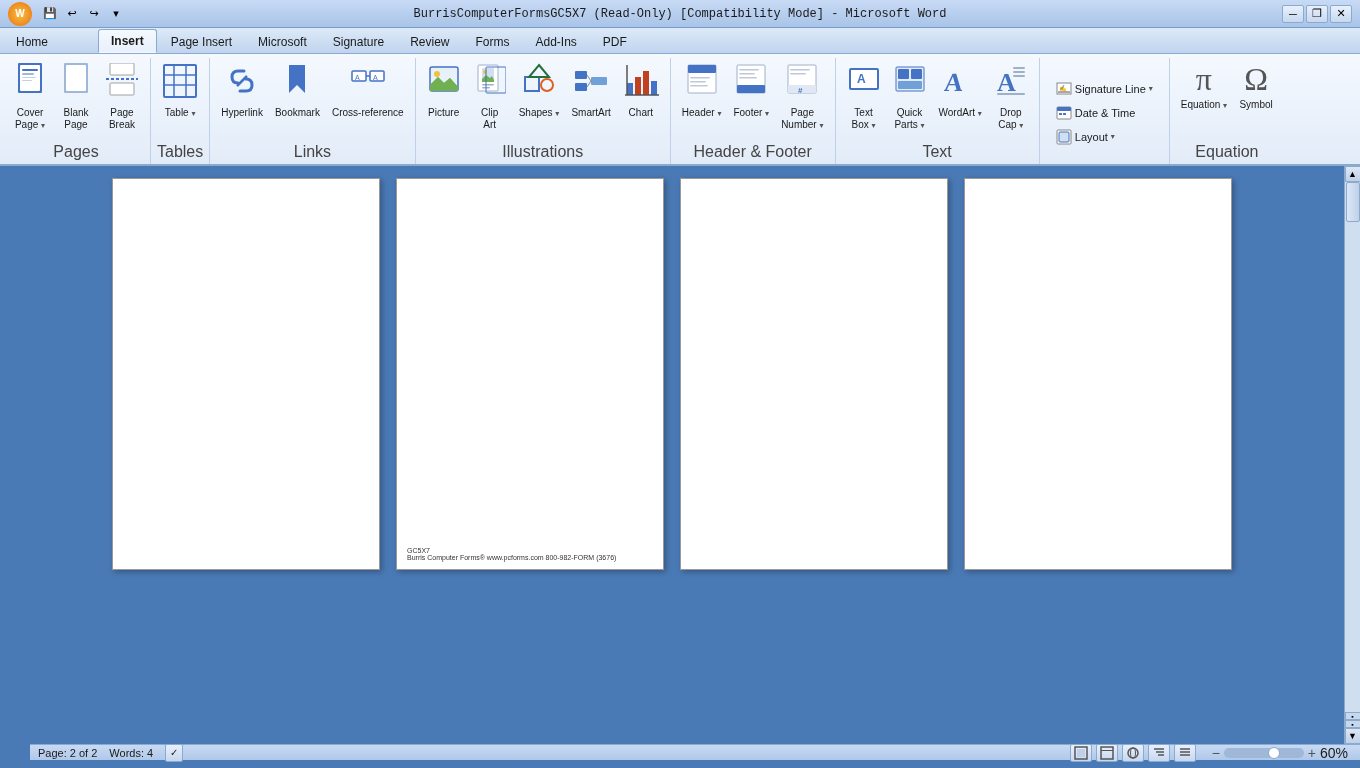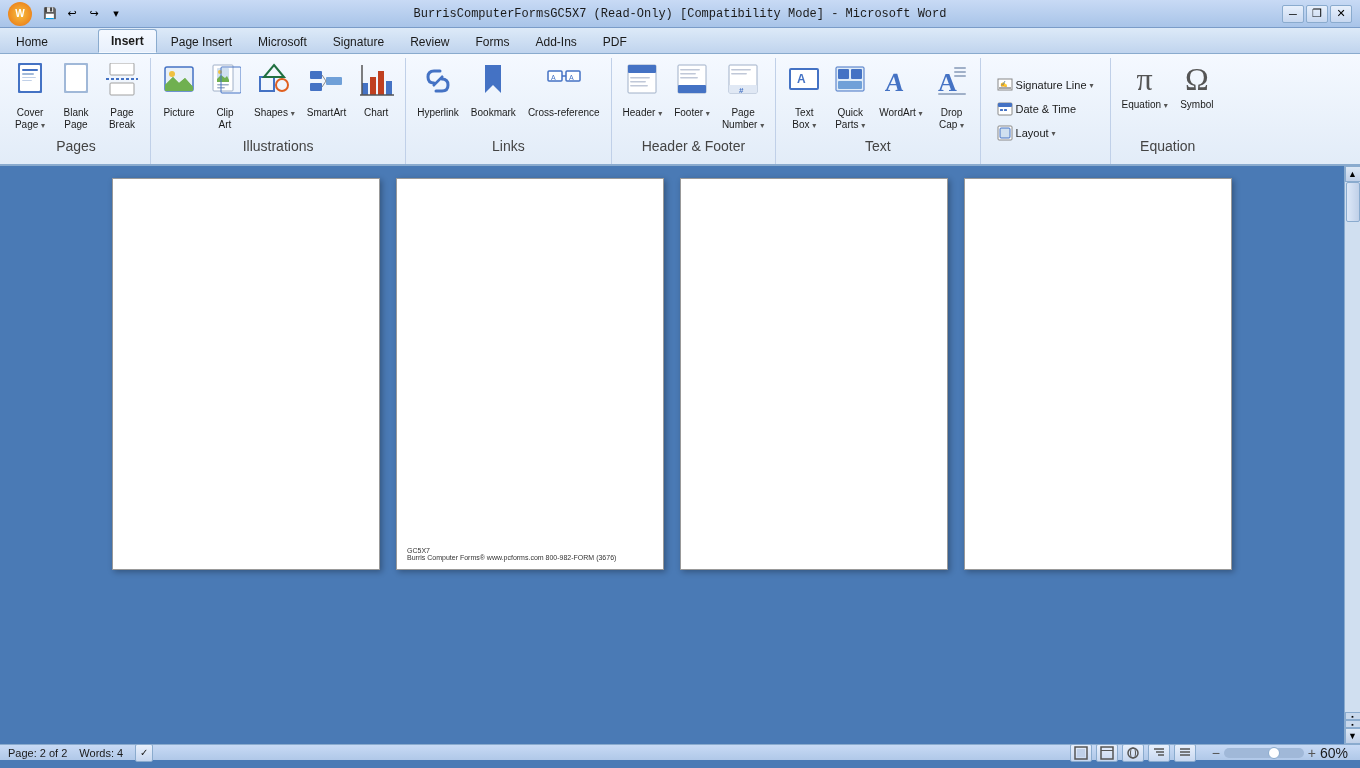--- a/index.html
+++ b/index.html
@@ -69,23 +69,23 @@
     }
     .ribbon-group:last-child { border-right: none; }
     .ribbon-group-items {
       display: flex;
       align-items: flex-start;
       gap: 2px;
       flex: 1;
       padding-top: 2px;
     }
     .ribbon-group-label {
-      font-size: 14px;
+      font-size: 16px;
       color: #444;
-      padding: 2px 0 10px;
+      padding: 2px 0 3px;
       text-align: center;
       width: 100%;
     }
     .ribbon-btn {
       display: flex;
       flex-direction: column;
       align-items: center;
       justify-content: flex-start;
       cursor: pointer;
       padding: 2px 4px;
@@ -151,20 +151,21 @@
     .status-bar {
       background: linear-gradient(to bottom, #c8daf5, #b0c8e8);
       height: 16px;
       display: flex;
       align-items: center;
       padding: 0 8px;
       border-top: 1px solid #8aabce;
       justify-content: space-between;
       font-size: 11px;
       color: #1a1a1a;
+      margin-left: 30px;
     }
     .status-left { display: flex; gap: 12px; align-items: center; }
     .status-right { display: flex; gap: 4px; align-items: center; }
     .view-btn { width: 22px; height: 18px; background: linear-gradient(to bottom, #e8f0fc, #c8d8f0); border: 1px solid #8aabce; border-radius: 2px; display: flex; align-items: center; justify-content: center; font-size: 10px; cursor: pointer; }
     .zoom-slider { width: 80px; height: 10px; background: #a0b8d8; border-radius: 5px; position: relative; }
     .zoom-thumb { width: 12px; height: 12px; background: white; border: 1px solid #8aabce; border-radius: 50%; position: absolute; top: -1px; left: 55%; cursor: pointer; }
 
     .dropdown-arrow { font-size: 8px; color: #555; }
   </style>
 </head>
@@ -236,20 +237,76 @@
             <line x1="0" y1="16" x2="32" y2="16" stroke="#4472c4" stroke-width="2" stroke-dasharray="3,2"></line>
             <rect x="4" y="20" width="24" height="12" fill="white" stroke="#a0a0a0" stroke-width="1" rx="1"></rect>
           </svg>
         </div>
         <div class="ribbon-btn-label">Page<br>Break</div>
       </div>
     </div>
     <div class="ribbon-group-label">Pages</div>
   </div>
 
+  <div class="ribbon-group">
+    <div class="ribbon-group-items">
+      <div class="ribbon-btn">
+        <div class="ribbon-btn-icon">
+          <svg width="36" height="36" viewBox="0 0 36 36">
+            <rect x="2" y="2" width="32" height="32" fill="none" stroke="#4472c4" stroke-width="2" rx="1"></rect>
+            <line x1="2" y1="12" x2="34" y2="12" stroke="#4472c4" stroke-width="1.5"></line>
+            <line x1="2" y1="22" x2="34" y2="22" stroke="#4472c4" stroke-width="1.5"></line>
+            <line x1="12" y1="2" x2="12" y2="34" stroke="#4472c4" stroke-width="1.5"></line>
+            <line x1="24" y1="2" x2="24" y2="34" stroke="#4472c4" stroke-width="1.5"></line>
+          </svg>
+        </div>
+        <div class="ribbon-btn-label">Table <span class="dropdown-arrow">▾</span></div>
+      </div>
+    </div>
+    <div class="ribbon-group-label">Tables</div>
+  </div>
+
+  <div class="ribbon-group">
+    <div class="ribbon-group-items">
+
+      <div class="ribbon-btn">
+        <div class="ribbon-btn-icon">
+          <svg width="36" height="36" viewBox="0 0 36 36">
+            <path d="M14,20 Q8,20 8,14 Q8,8 14,8 L20,8" fill="none" stroke="#4472c4" stroke-width="3" stroke-linecap="round"></path>
+            <path d="M22,16 Q28,16 28,22 Q28,28 22,28 L16,28" fill="none" stroke="#4472c4" stroke-width="3" stroke-linecap="round"></path>
+            <line x1="13" y1="23" x2="23" y2="13" stroke="#4472c4" stroke-width="2.5"></line>
+          </svg>
+        </div>
+        <div class="ribbon-btn-label">Hyperlink</div>
+      </div>
+
+      <div class="ribbon-btn">
+        <div class="ribbon-btn-icon">
+          <svg width="32" height="36" viewBox="0 0 32 36">
+            <polygon points="8,2 24,2 24,30 16,22 8,30" fill="#4472c4"></polygon>
+          </svg>
+        </div>
+        <div class="ribbon-btn-label">Bookmark</div>
+      </div>
+
+      <div class="ribbon-btn">
+        <div class="ribbon-btn-icon">
+          <svg width="36" height="36" viewBox="0 0 36 36">
+            <rect x="2" y="8" width="14" height="10" fill="white" stroke="#4472c4" stroke-width="1.5" rx="1"></rect>
+            <rect x="20" y="8" width="14" height="10" fill="white" stroke="#4472c4" stroke-width="1.5" rx="1"></rect>
+            <line x1="16" y1="13" x2="20" y2="13" stroke="#4472c4" stroke-width="1.5" marker-end="url(#arrow)"></line>
+            <text x="5" y="17" font-size="7" fill="#4472c4">A</text>
+            <text x="23" y="17" font-size="7" fill="#4472c4">A</text>
+          </svg>
+        </div>
+        <div class="ribbon-btn-label">Cross-reference</div>
+      </div>
+    </div>
+    <div class="ribbon-group-label">Links</div>
+  </div>
 
   <div class="ribbon-group">
     <div class="ribbon-group-items">
 
       <div class="ribbon-btn">
         <div class="ribbon-btn-icon">
           <svg width="32" height="36" viewBox="0 0 32 36">
             <rect x="2" y="4" width="28" height="24" fill="#e8f0f8" stroke="#4472c4" stroke-width="1.5" rx="2"></rect>
             <circle cx="9" cy="11" r="3" fill="#f0c040"></circle>
             <polyline points="2,22 10,14 16,20 22,15 30,24" fill="#70b050" stroke="none"></polyline>
@@ -313,59 +370,20 @@
       </div>
     </div>
     <div class="ribbon-group-label">Illustrations</div>
   </div>
 
   <div class="ribbon-group">
     <div class="ribbon-group-items">
 
       <div class="ribbon-btn">
         <div class="ribbon-btn-icon">
-          <svg width="36" height="36" viewBox="0 0 36 36">
-            <path d="M14,20 Q8,20 8,14 Q8,8 14,8 L20,8" fill="none" stroke="#4472c4" stroke-width="3" stroke-linecap="round"></path>
-            <path d="M22,16 Q28,16 28,22 Q28,28 22,28 L16,28" fill="none" stroke="#4472c4" stroke-width="3" stroke-linecap="round"></path>
-            <line x1="13" y1="23" x2="23" y2="13" stroke="#4472c4" stroke-width="2.5"></line>
-          </svg>
-        </div>
-        <div class="ribbon-btn-label">Hyperlink</div>
-      </div>
-
-      <div class="ribbon-btn">
-        <div class="ribbon-btn-icon">
-          <svg width="32" height="36" viewBox="0 0 32 36">
-            <polygon points="8,2 24,2 24,30 16,22 8,30" fill="#4472c4"></polygon>
-          </svg>
-        </div>
-        <div class="ribbon-btn-label">Bookmark</div>
-      </div>
-
-      <div class="ribbon-btn">
-        <div class="ribbon-btn-icon">
-          <svg width="36" height="36" viewBox="0 0 36 36">
-            <rect x="2" y="8" width="14" height="10" fill="white" stroke="#4472c4" stroke-width="1.5" rx="1"></rect>
-            <rect x="20" y="8" width="14" height="10" fill="white" stroke="#4472c4" stroke-width="1.5" rx="1"></rect>
-            <line x1="16" y1="13" x2="20" y2="13" stroke="#4472c4" stroke-width="1.5" marker-end="url(#arrow)"></line>
-            <text x="5" y="17" font-size="7" fill="#4472c4">A</text>
-            <text x="23" y="17" font-size="7" fill="#4472c4">A</text>
-          </svg>
-        </div>
-        <div class="ribbon-btn-label">Cross-reference</div>
-      </div>
-    </div>
-    <div class="ribbon-group-label">Links</div>
-  </div>
-
-  <div class="ribbon-group">
-    <div class="ribbon-group-items">
-
-      <div class="ribbon-btn">
-        <div class="ribbon-btn-icon">
           <svg width="32" height="36" viewBox="0 0 32 36">
             <rect x="2" y="2" width="28" height="28" fill="white" stroke="#a0b0c8" stroke-width="1" rx="1"></rect>
             <rect x="2" y="2" width="28" height="8" fill="#4472c4" rx="1"></rect>
             <rect x="4" y="14" width="20" height="1.5" fill="#c0c8d8" rx="1"></rect>
             <rect x="4" y="18" width="16" height="1.5" fill="#c0c8d8" rx="1"></rect>
             <rect x="4" y="22" width="18" height="1.5" fill="#c0c8d8" rx="1"></rect>
           </svg>
         </div>
         <div class="ribbon-btn-label">Header <span class="dropdown-arrow">▾</span></div>
       </div>

